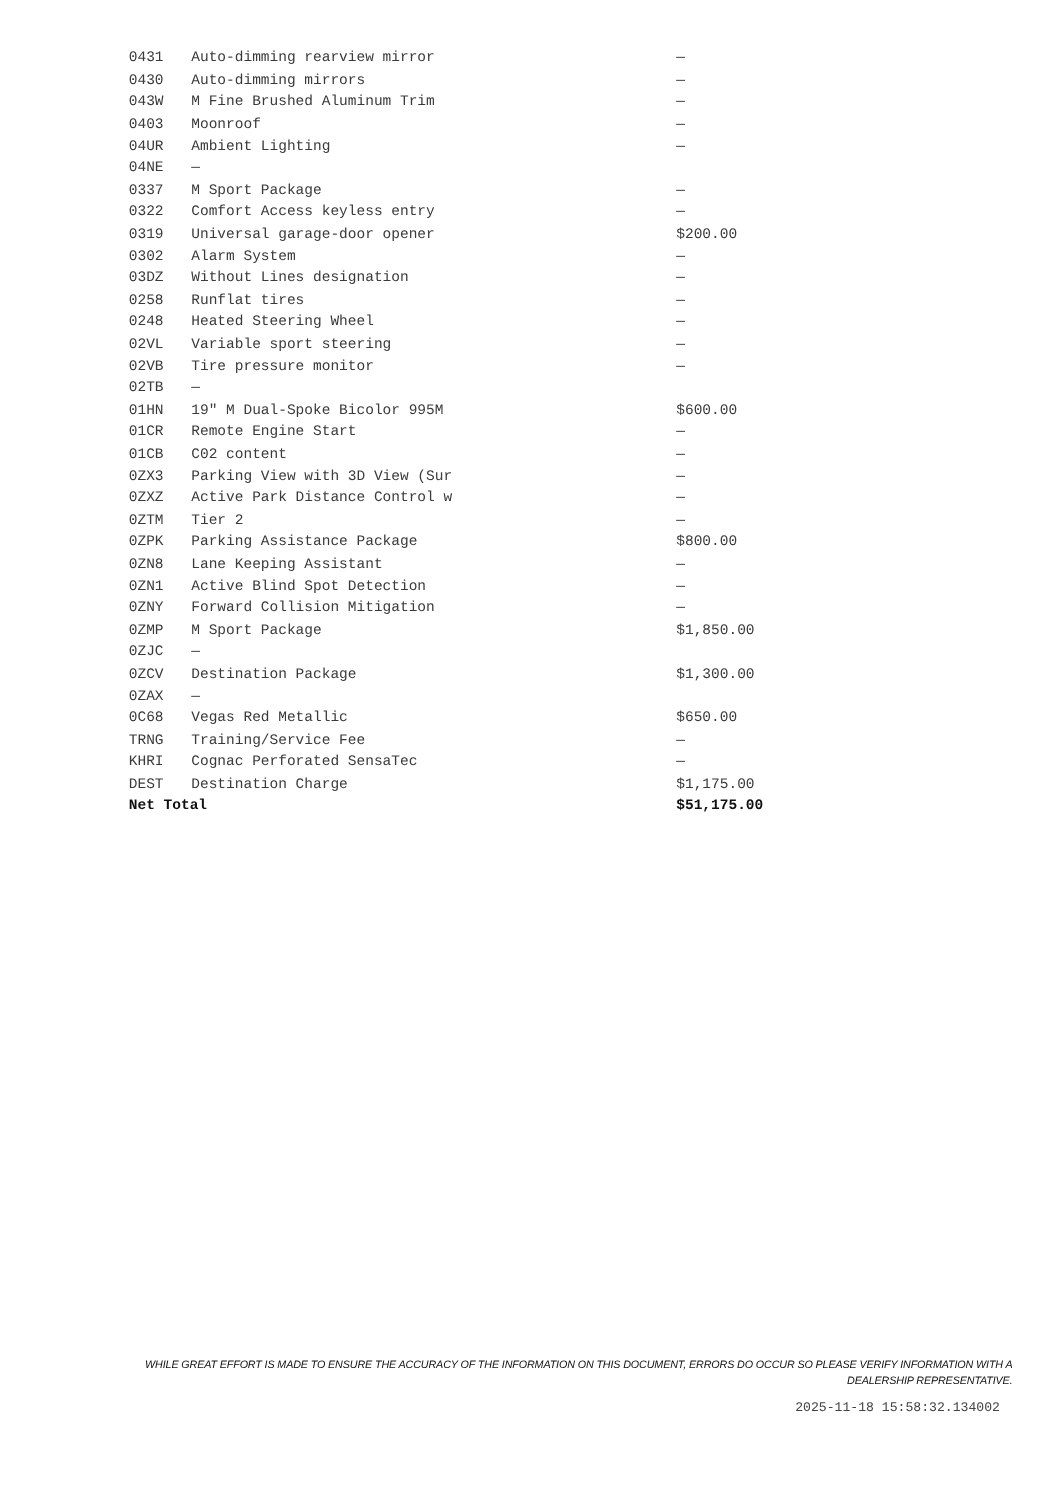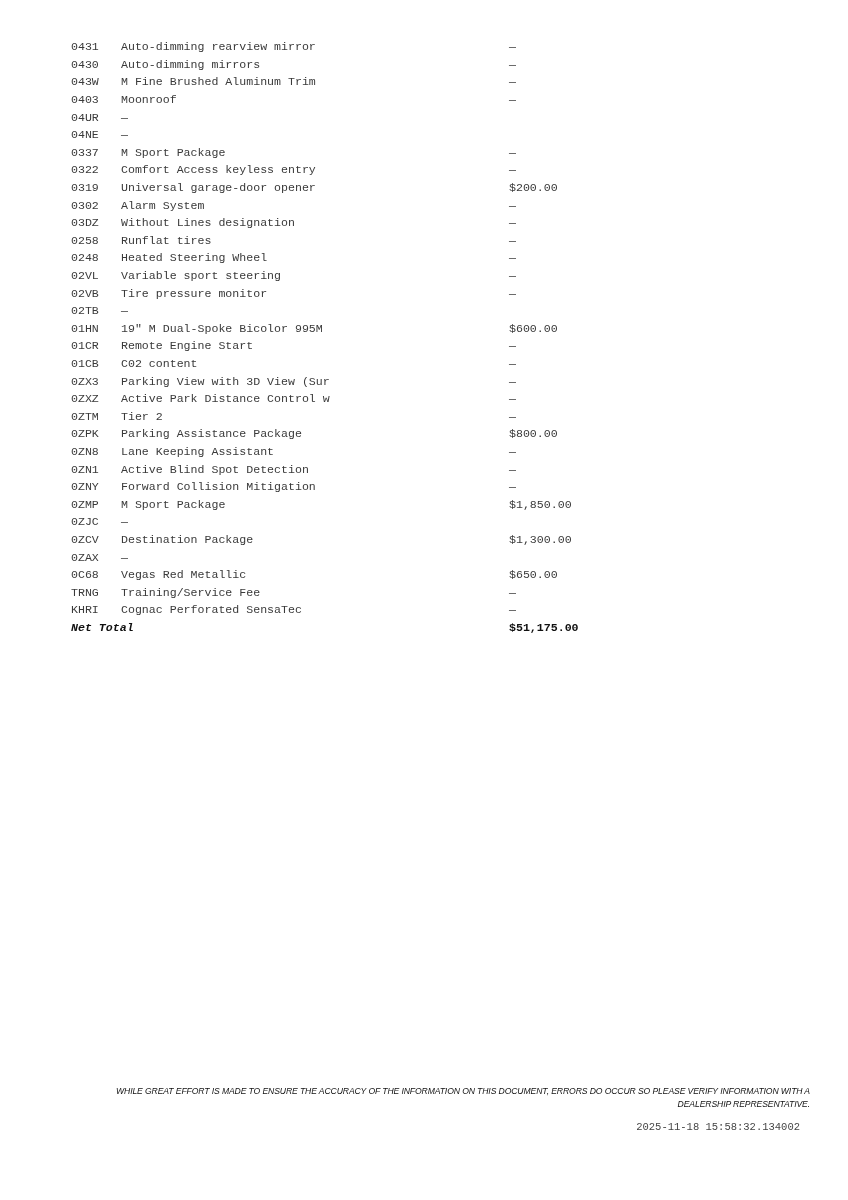--- a/index.html
+++ b/index.html
@@ -1,23 +1,23 @@
 <!DOCTYPE html>
 <html><head>
 <meta charset="utf-8">
 <style>
   html, body { margin: 0; padding: 0; background: #ffffff; }
   body { width: 848px; height: 1200px; position: relative; overflow: hidden; color: #333; }
   .items { position: absolute; left: 71px; top: 38px; width: 600px; }
-  .row { display: flex; height: 17.6px; align-items: center; font-family: "Liberation Mono", monospace; font-size: 11.6px; color: #3a3a3a; }
+  .row { display: flex; height: 17.6px; align-items: center; font-family: "Liberation Mono", monospace; font-size: 11.6px; color: #3a3a3a; margin-left: 32px; }
   .code { width: 50px; }
   .desc { width: 388px; white-space: pre; }
   .price { width: 120px; }
   .row.total { font-weight: bold; color: #111; }
-  .row.total .label { width: 438px; font-style: italic; }
+  .row.total .label { width: 438px; }
   .disclaimer { position: absolute; left: 70px; top: 1085px; width: 740px; text-align: right; font-family: "Liberation Sans", sans-serif; font-style: italic; font-size: 8.6px; line-height: 13px; color: #111; letter-spacing: -0.1px; }
   .timestamp { position: absolute; right: 48px; top: 1121px; font-family: "Liberation Mono", monospace; font-size: 10.5px; color: #444; }
 </style>
 </head>
 <body>
 
 <div class="items">
   <div class="row">
       <span class="code">0431</span>
       <span class="desc">Auto-dimming rearview mirror</span>
@@ -33,20 +33,21 @@
       <span class="desc">M Fine Brushed Aluminum Trim</span>
       <span class="price">—</span>
     </div>
   <div class="row">
       <span class="code">0403</span>
       <span class="desc">Moonroof</span>
       <span class="price">—</span>
     </div>
   <div class="row">
       <span class="code">04UR</span>
+      <span class="desc">Ambient Lighting</span>
       <span class="price">—</span>
     </div>
   <div class="row">
       <span class="code">04NE</span>
       <span class="price">—</span>
     </div>
   <div class="row">
       <span class="code">0337</span>
       <span class="desc">M Sport Package</span>
       <span class="price">—</span>
@@ -171,20 +172,25 @@
   <div class="row">
       <span class="code">TRNG</span>
       <span class="desc">Training/Service Fee</span>
       <span class="price">—</span>
     </div>
   <div class="row">
       <span class="code">KHRI</span>
       <span class="desc">Cognac Perforated SensaTec</span>
       <span class="price">—</span>
     </div>
+  <div class="row">
+      <span class="code">DEST</span>
+      <span class="desc">Destination Charge</span>
+      <span class="price">$1,175.00</span>
+    </div>
   <div class="row total">
       <span class="label">Net Total</span>
       <span class="price">$51,175.00</span>
     </div>
 </div>
 
 <div class="disclaimer">WHILE GREAT EFFORT IS MADE TO ENSURE THE ACCURACY OF THE INFORMATION ON THIS DOCUMENT, ERRORS DO OCCUR SO PLEASE VERIFY INFORMATION WITH A DEALERSHIP REPRESENTATIVE.</div>
 <div class="timestamp">2025-11-18 15:58:32.134002</div>
 
 </body></html>

